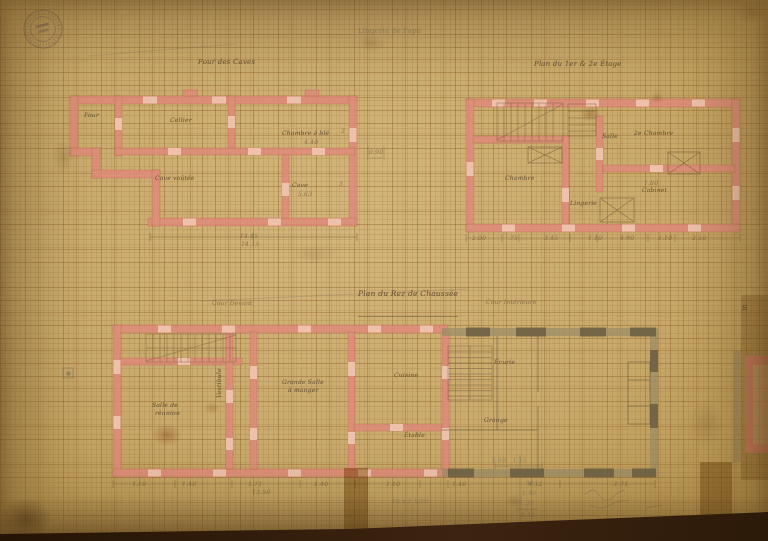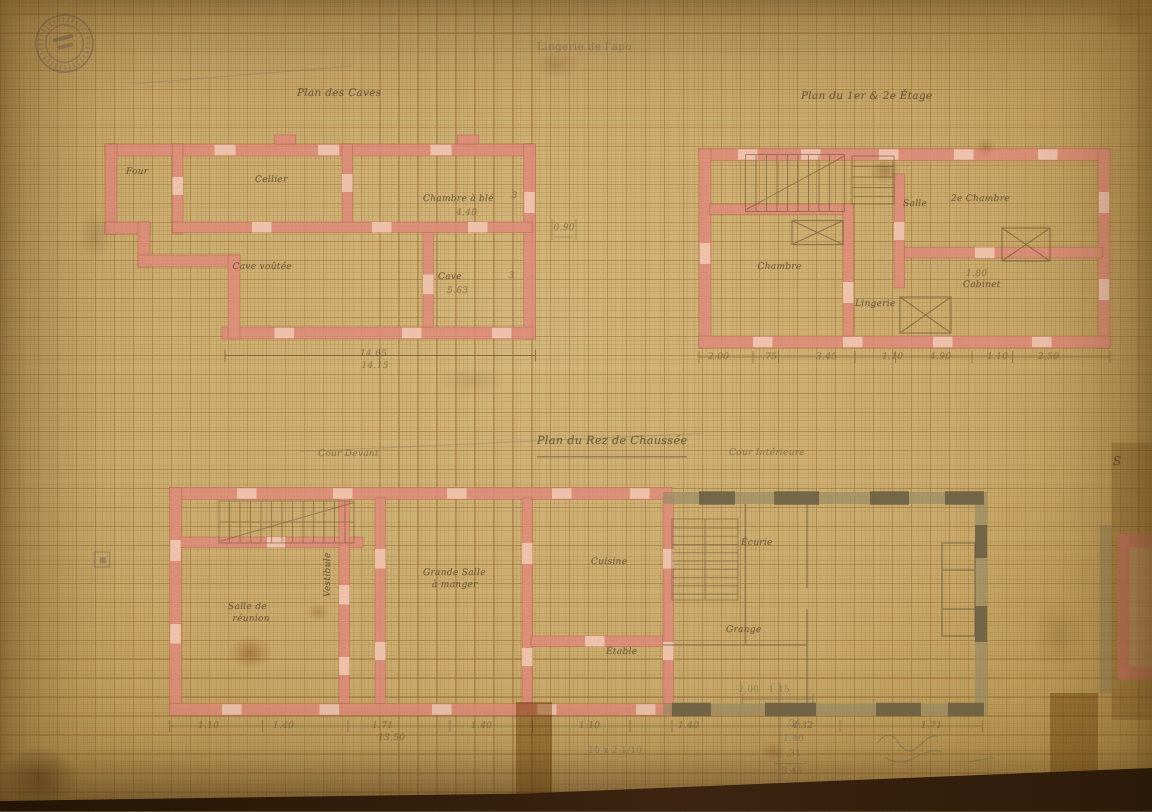--- a/index.html
+++ b/index.html
@@ -19,21 +19,21 @@
   svg.drawing{position:absolute; inset:0;}
   .labels{position:absolute; inset:0;}
   .lbl{
     position:absolute; font-style:italic; color:#5c4a2e; white-space:pre;
     letter-spacing:.2px; line-height:1; text-shadow:0 0 .6px rgba(92,74,46,.45);
   }
   .ink{opacity:.78}
   .faint{opacity:.5}
   .dim{opacity:.55; color:#6d5434}
   .pencil{color:#6e675c; opacity:.55; font-style:normal; text-shadow:none}
-  .u{border-bottom:.8px solid rgba(92,74,46,.6); padding-bottom:6px}
+  .u{border-bottom:.8px solid rgba(92,74,46,.6); padding-bottom:18px}
   .vert{transform:rotate(-90deg); transform-origin:0 0}
   .stain{position:absolute; border-radius:50%; mix-blend-mode:multiply; pointer-events:none}
   .tape{position:absolute; mix-blend-mode:multiply; pointer-events:none}
   .vignette{position:absolute; inset:0; pointer-events:none;
     box-shadow:inset 0 0 70px 18px rgba(96,68,28,.55), inset 0 0 14px 4px rgba(90,62,24,.35);}
   .band-shadow{position:absolute; left:0; top:498px; width:768px; height:36px; pointer-events:none;
     background:linear-gradient(rgba(60,35,10,0), rgba(60,35,10,.30));}
   .band{position:absolute; inset:0; pointer-events:none;
     background:linear-gradient(90deg,#241405,#3c2410 60%,#2c1a09);
     clip-path:polygon(0 534px, 350px 529px, 768px 512px, 768px 541px, 0 541px);}
@@ -225,21 +225,21 @@
       <rect x="733" y="350" width="8" height="112" fill="#8a7d5e" opacity="0.45"></rect>
       <rect x="746" y="356" width="22" height="9" fill="#df8b7a" opacity="0.85"></rect>
       <rect x="745" y="356" width="8" height="96" fill="#df8b7a" opacity="0.85"></rect>
       <rect x="753" y="365" width="15" height="79" fill="#efc4ad" opacity="0.4"></rect>
       <rect x="746" y="444" width="22" height="9" fill="#df8b7a" opacity="0.85"></rect>
     </g>
   </svg>
 
   <div class="labels" id="labels-layer">
       <span class="lbl pencil faint" style="left: 358px; top: 28px; font-size: 7px;">Lingerie de l'apo</span>
-      <span class="lbl ink" style="left: 198px; top: 59px; font-size: 7px;">Plan des Caves</span>
+      <span class="lbl ink" style="left: 198px; top: 59px; font-size: 7px;">Four des Caves</span>
       <span class="lbl ink" style="left: 534px; top: 61px; font-size: 7px;">Plan du 1er &amp; 2e Étage</span>
       <span class="lbl ink u" style="left: 358px; top: 290px; font-size: 7.5px;">Plan du Rez de Chaussée</span>
       <span class="lbl ink faint" style="left: 212px; top: 300px; font-size: 6px;">Cour Devant</span>
       <span class="lbl ink faint" style="left: 486px; top: 299px; font-size: 6px;">Cour Intérieure</span>
       <span class="lbl ink" style="left: 742px; top: 304px; font-size: 8px;">S</span>
       <span class="lbl ink" style="left: 84px; top: 112px; font-size: 6px;">Four</span>
       <span class="lbl ink" style="left: 170px; top: 117px; font-size: 6px;">Cellier</span>
       <span class="lbl ink" style="left: 282px; top: 130px; font-size: 6px;">Chambre à blé</span>
       <span class="lbl dim" style="left: 304px; top: 139px; font-size: 6px;">4.40</span>
       <span class="lbl ink" style="left: 155px; top: 175px; font-size: 6px;">Cave voûtée</span>

